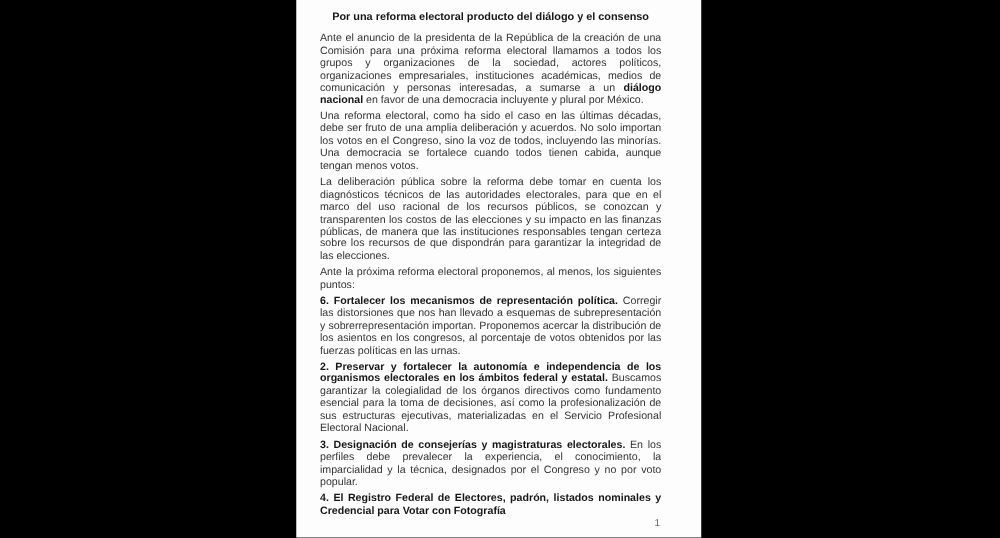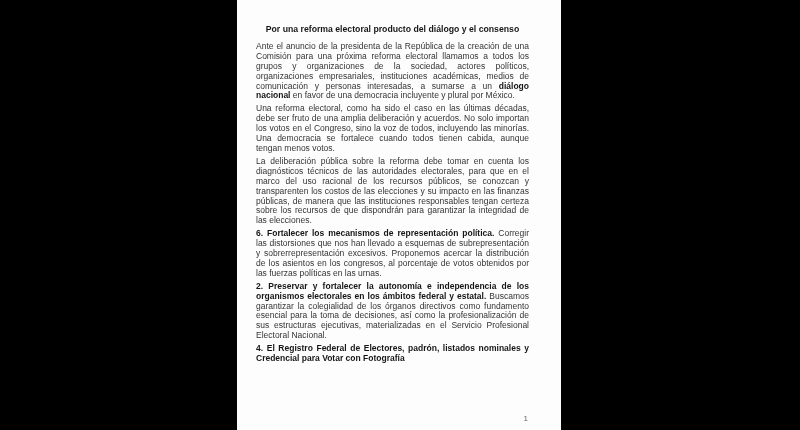--- a/index.html
+++ b/index.html
@@ -27,21 +27,21 @@
     left: 19px;
     top: 9px;
     width: 273px;
   }
   .doc-title {
     font-size: 8.7px;
     line-height: 9.9px;
     font-weight: bold;
     text-align: center;
     color: #161616;
-    margin: 16px 0 7px 0;
+    margin: 0 0 7px 0;
   }
   .para {
     font-size: 8.5px;
     line-height: 9.9px;
     text-align: justify;
     color: #333333;
     margin: 0 0 3px 0;
   }
   .para b {
     color: #161616;
@@ -58,19 +58,21 @@
 </head>
 <body>
 
 <div class="paper">
   <div class="content">
     <h1 class="doc-title">Por una reforma electoral producto del diálogo y el consenso</h1>
     <div>
         <p class="para"><span>Ante el anuncio de la presidenta de la República de la creación de una Comisión para una próxima reforma electoral llamamos a todos los grupos y organizaciones de la sociedad, actores políticos, organizaciones empresariales, instituciones académicas, medios de comunicación y personas interesadas, a sumarse a un </span><b>diálogo nacional</b><span> en favor de una democracia incluyente y plural por México.</span></p>
         <p class="para"><span>Una reforma electoral, como ha sido el caso en las últimas décadas, debe ser fruto de una amplia deliberación y acuerdos. No solo importan los votos en el Congreso, sino la voz de todos, incluyendo las minorías. Una democracia se fortalece cuando todos tienen cabida, aunque tengan menos votos.</span></p>
         <p class="para"><span>La deliberación pública sobre la reforma debe tomar en cuenta los diagnósticos técnicos de las autoridades electorales, para que en el marco del uso racional de los recursos públicos, se conozcan y transparenten los costos de las elecciones y su impacto en las finanzas públicas, de manera que las instituciones responsables tengan certeza sobre los recursos de que dispondrán para garantizar la integridad de las elecciones.</span></p>
-        <p class="para"><b>6. Fortalecer los mecanismos de representación política.</b><span> Corregir las distorsiones que nos han llevado a esquemas de subrepresentación y sobrerrepresentación excesivos. Proponemos acercar la distribución de los asientos en los congresos, al porcentaje de votos obtenidos por las fuerzas políticas en las urnas.</span></p>
+        <p class="para"><span>Ante la próxima reforma electoral proponemos, al menos, los siguientes puntos:</span></p>
+        <p class="para"><b>6. Fortalecer los mecanismos de representación política.</b><span> Corregir las distorsiones que nos han llevado a esquemas de subrepresentación y sobrerrepresentación importan. Proponemos acercar la distribución de los asientos en los congresos, al porcentaje de votos obtenidos por las fuerzas políticas en las urnas.</span></p>
         <p class="para"><b>2. Preservar y fortalecer la autonomía e independencia de los organismos electorales en los ámbitos federal y estatal.</b><span> Buscamos garantizar la colegialidad de los órganos directivos como fundamento esencial para la toma de decisiones, así como la profesionalización de sus estructuras ejecutivas, materializadas en el Servicio Profesional Electoral Nacional.</span></p>
+        <p class="para"><b>3. Designación de consejerías y magistraturas electorales.</b><span> En los perfiles debe prevalecer la experiencia, el conocimiento, la imparcialidad y la técnica, designados por el Congreso y no por voto popular.</span></p>
         <p class="para"><b>4. El Registro Federal de Electores, padrón, listados nominales y Credencial para Votar con Fotografía</b></p>
       </div>
   </div>
   <div class="page-number">1</div>
 </div>
 
 </body></html>

